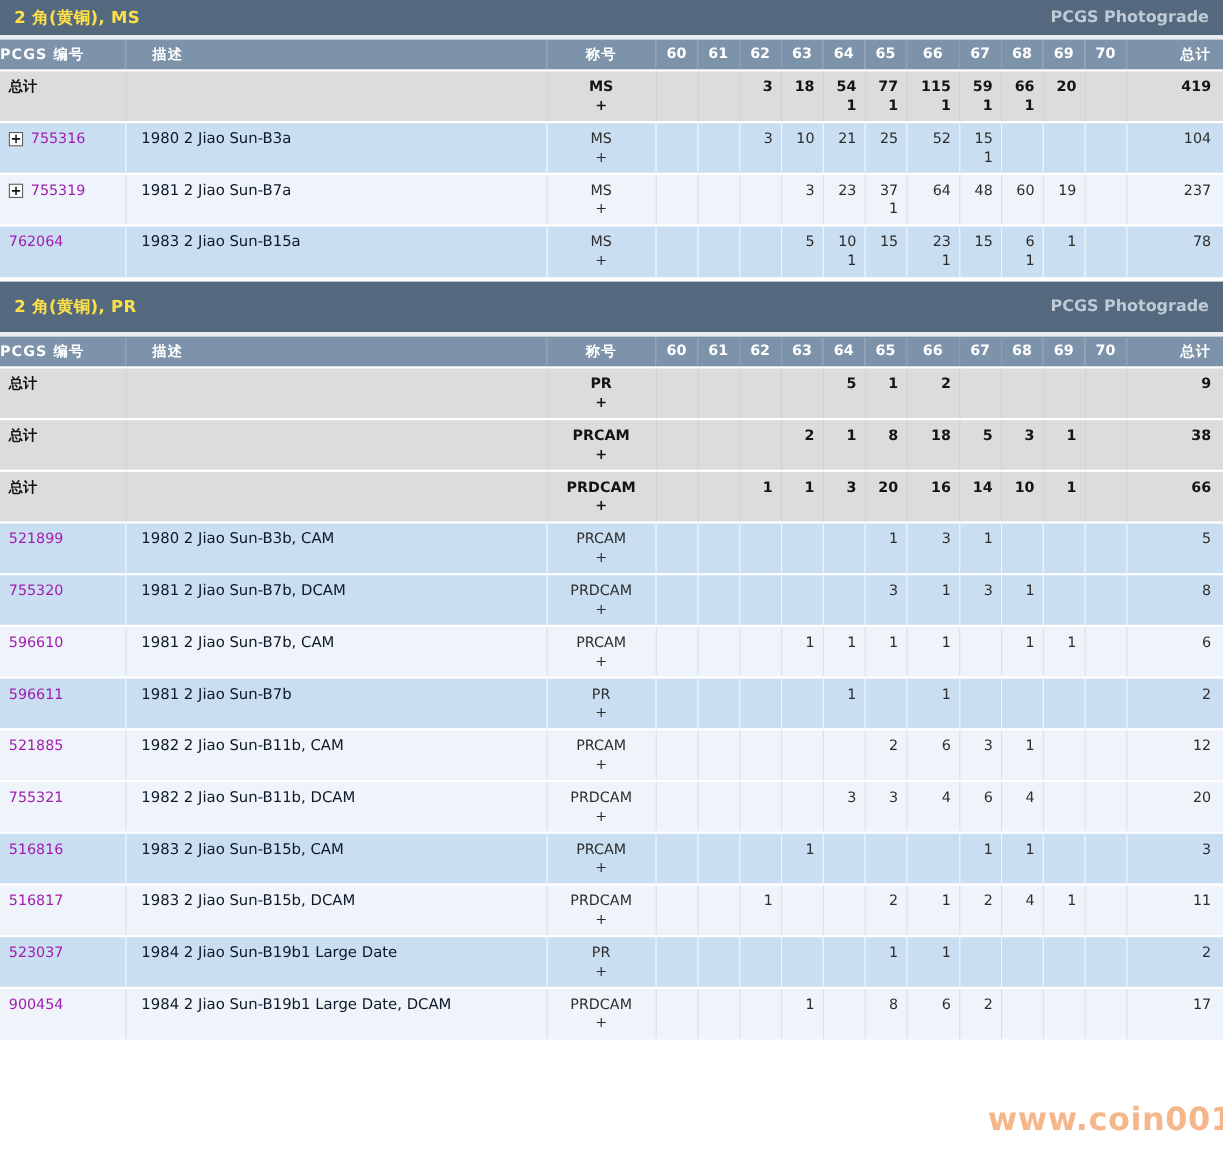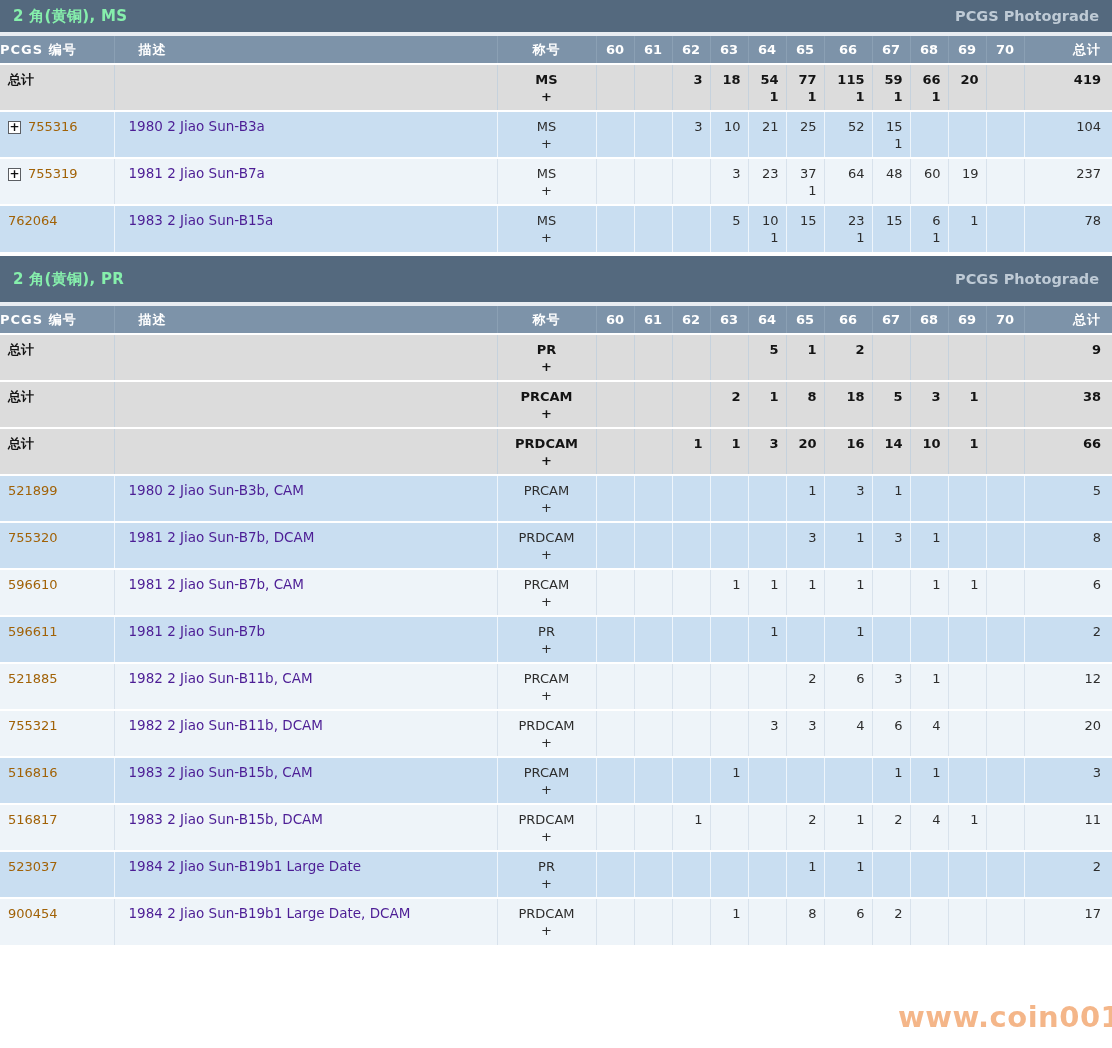--- a/index.html
+++ b/index.html
@@ -4,21 +4,21 @@
 <style>
   * { box-sizing: border-box; }
   html,body { margin:0; padding:0; background:#ffffff; }
   body { width:1112px; font-family:"DejaVu Sans","Liberation Sans",sans-serif; }
   .page { position:relative; width:1112px; height:1048px; overflow:hidden; background:#fff; }
 
   .bar { display:flex; align-items:center; justify-content:space-between;
          background:#54697e; padding:0 13px; }
   .bar-ms { height:32px; }
   .bar-pr { height:46px; }
-  .bar-title { color:#86efac; font-weight:bold; font-size:15px; letter-spacing:0.3px; }
+  .bar-title { color:#fde047; font-weight:bold; font-size:15px; letter-spacing:0.3px; }
   .bar-brand { color:#becad5; font-size:14.5px; cursor:pointer;font-weight:bold; }
 
   .gap { height:4px; background:#e9edf2; }
   .section-pr { margin-top:4px; }
 
   table { width:1112px; border-collapse:collapse; table-layout:fixed; }
 
   th { background:#7d93a9; color:#ffffff; font-size:13px; font-weight:bold;
        height:28px; padding:0; border-left:1px solid #8ba0b4; letter-spacing:1px; }
   th:first-child { border-left:none; }
@@ -31,22 +31,22 @@
   td { height:47px; vertical-align:top; padding:6px 0 0 0; font-size:13px;
        color:#2d2d2d; border-top:2px solid #ffffff; border-left:1px solid transparent;
        line-height:17px; }
   td:first-child { border-left:none; }
 
   tr.total td { background:#dcdcdc; font-weight:bold; color:#141414; border-left-color:#c6d2dd; }
   tr.blue  td { background:#c9def1; border-left-color:#eef5fb; }
   tr.light td { background:#eef4f9; border-left-color:#d8e2ec; }
 
   td.c-num   { padding-left:8px; white-space:nowrap; }
-  td.c-num .link { color:#a16207; cursor:pointer; }
-  td.c-desc  { padding-left:14px; font-size:13.5px; color:#4c1d95; }
+  td.c-num .link { color:#a21caf; cursor:pointer; }
+  td.c-desc  { padding-left:14px; font-size:13.5px; color:#0f172a; }
   td.c-grade { text-align:center; }
   td.c-g     { text-align:right; padding-right:7px; }
   td.c-total { text-align:right; padding-right:11px; }
   .sub { display:block; }
 
   .exp { display:inline-block; width:13px; height:13px; border:1px solid #5b5e63;
          background:#ffffff; color:#111111; font-size:12px; line-height:11px;
          text-align:center; margin-right:7px; font-weight:bold; vertical-align:0px;
          cursor:pointer; }
 

